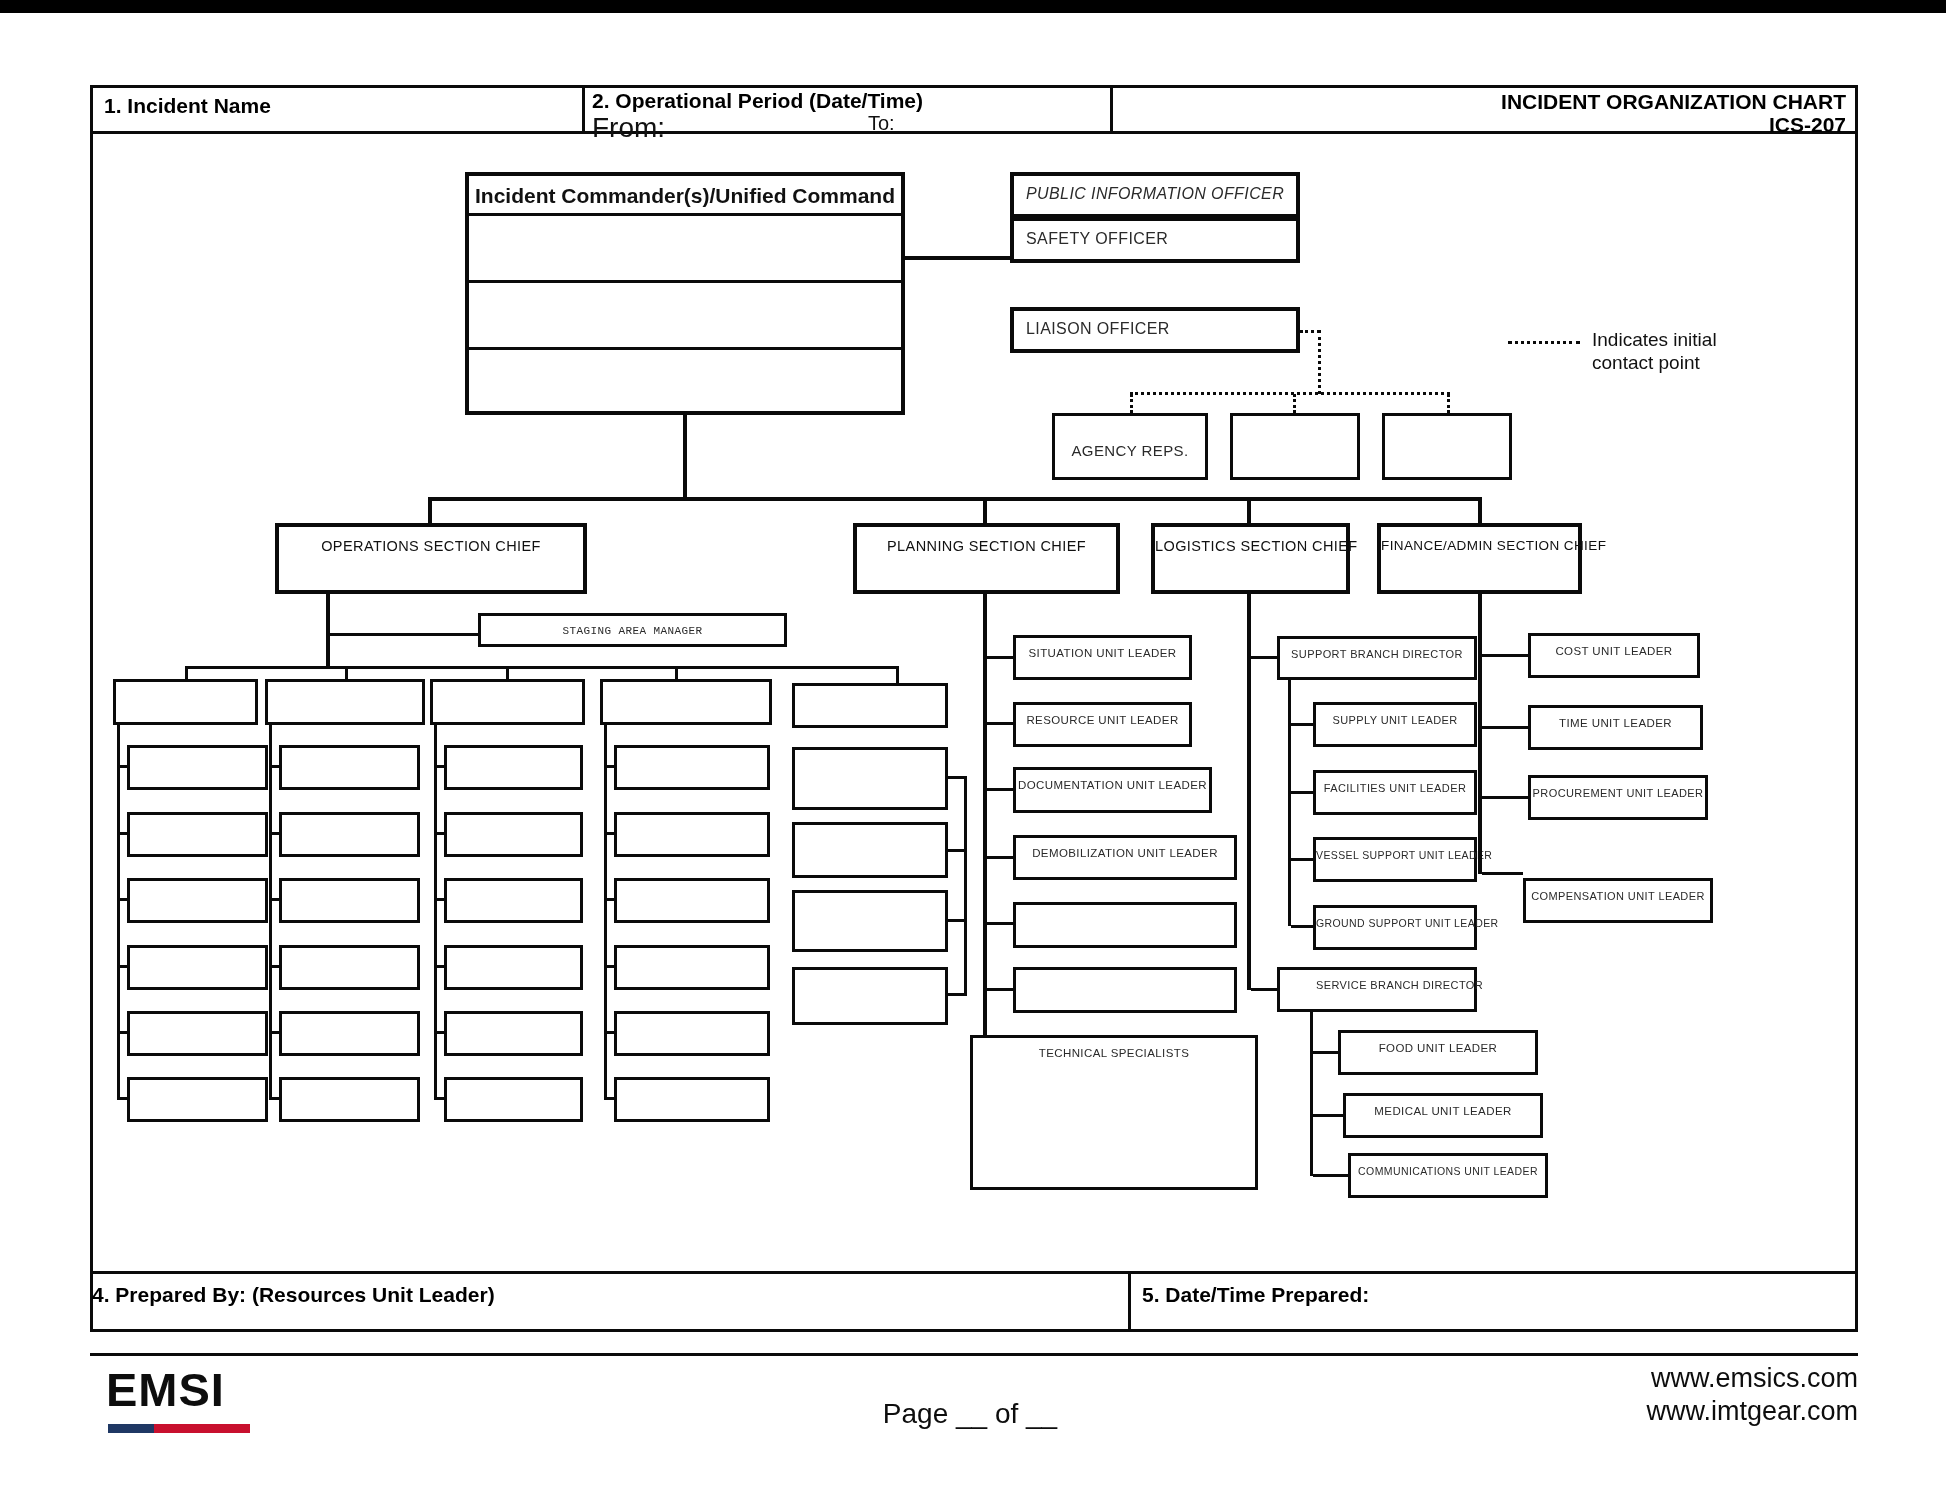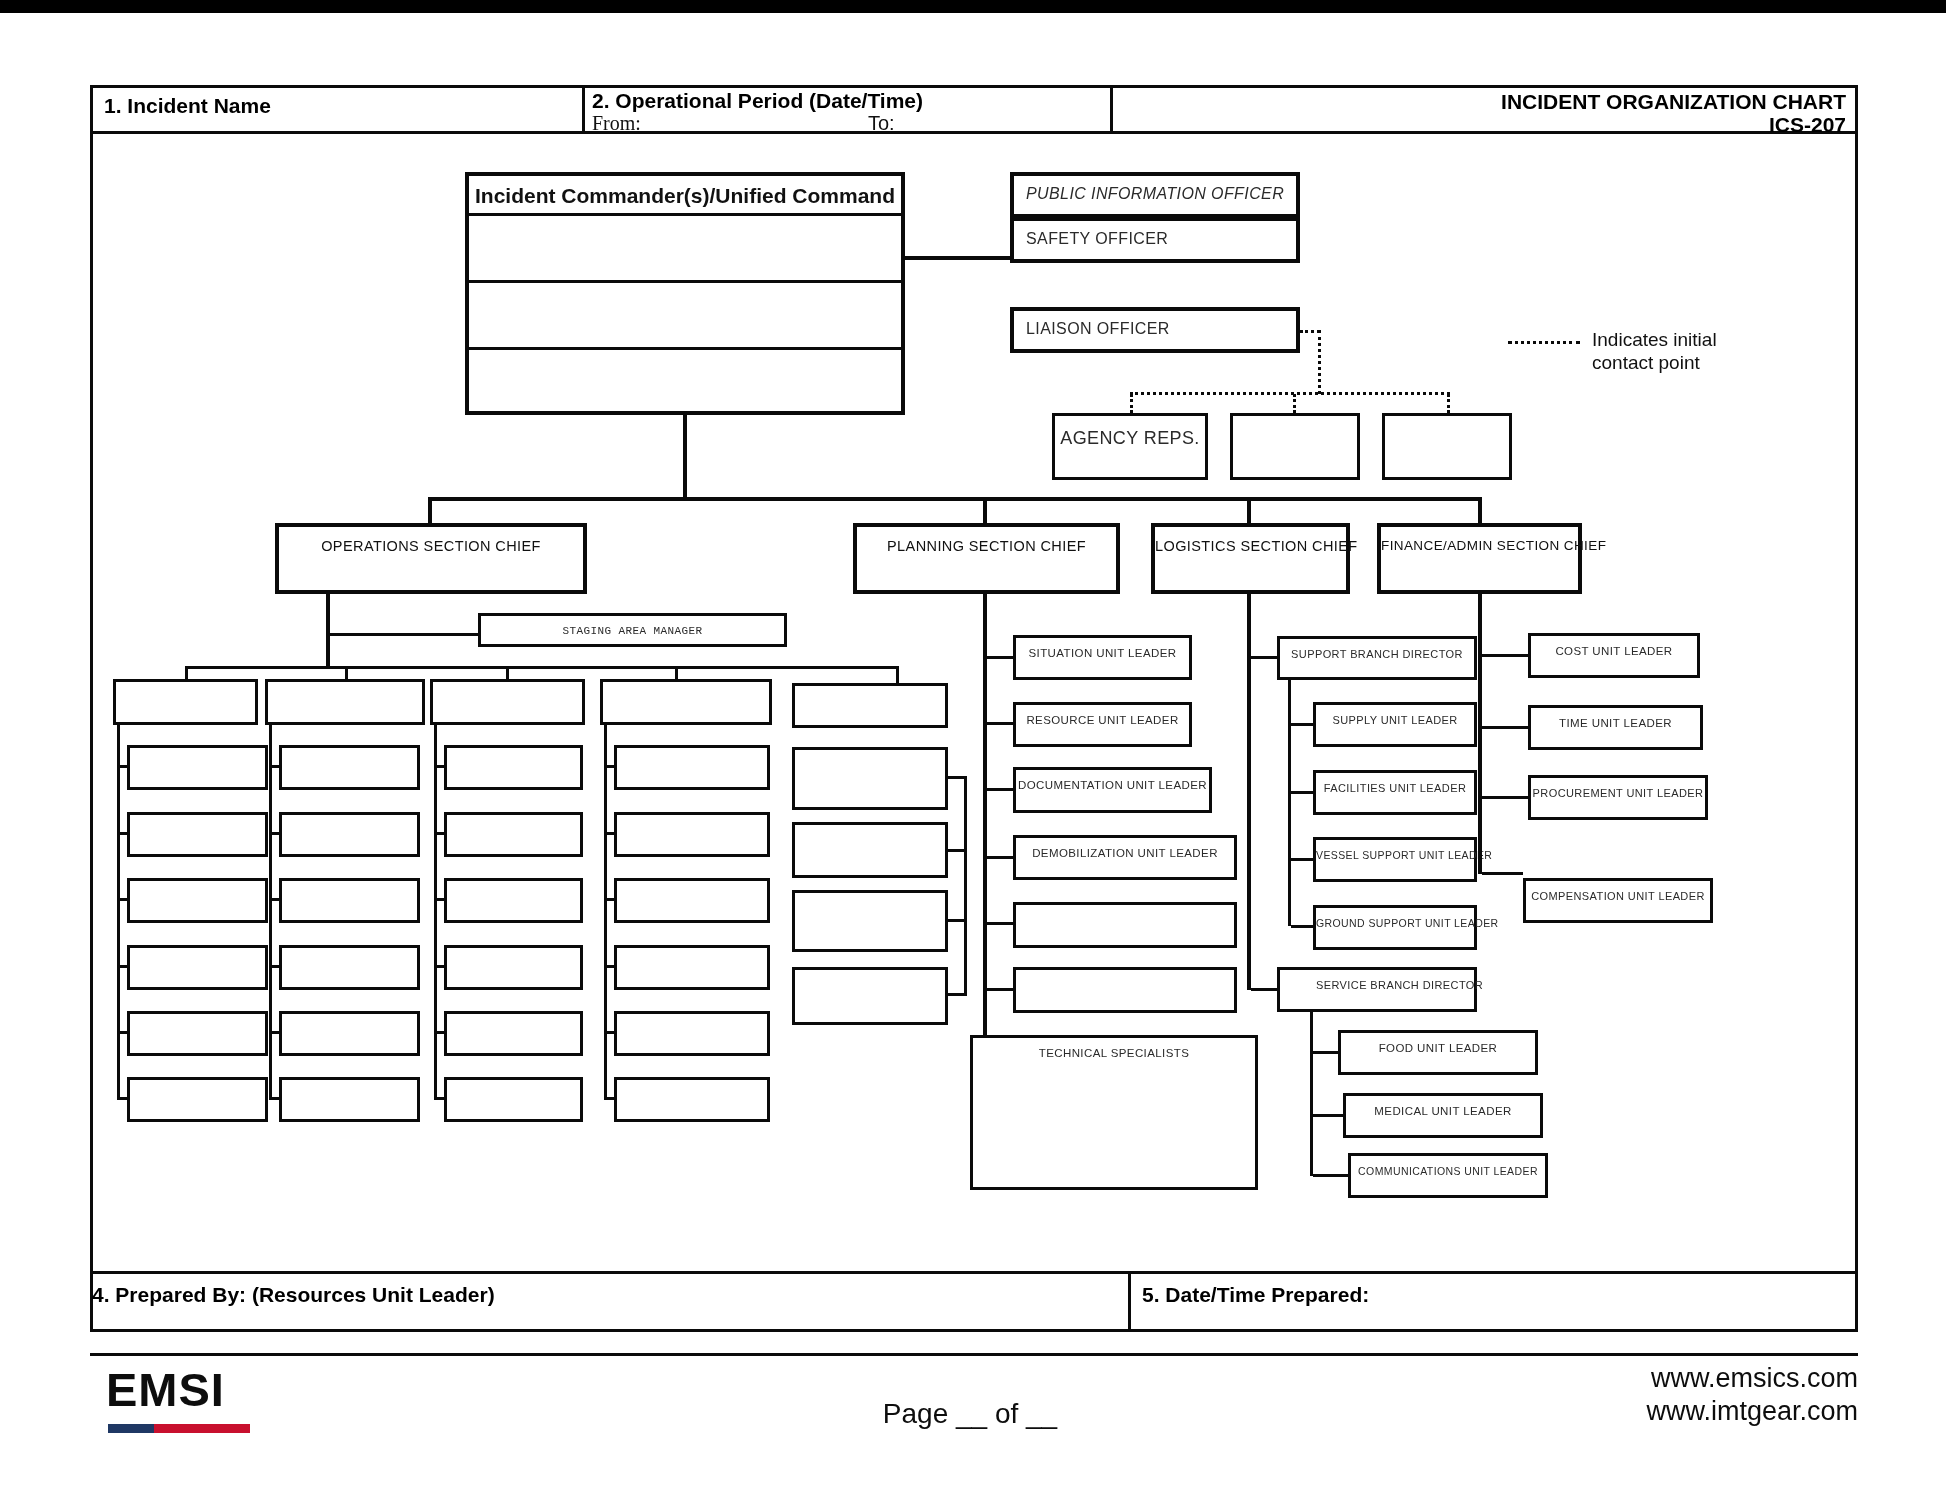--- a/index.html
+++ b/index.html
@@ -29,21 +29,21 @@
 
   <div class="lh" style="left:90px;top:131px;width:1768px;height:3px;"></div>
   <div class="lv" style="left:582px;top:85px;width:3px;height:49px;"></div>
   <div class="lv" style="left:1110px;top:85px;width:3px;height:49px;"></div>
 
   <div class="lh" style="left:90px;top:1271px;width:1768px;height:3px;"></div>
   <div class="lv" style="left:1128px;top:1271px;width:3px;height:61px;"></div>
 
   <div class="abs hdrbold" style="left:104px;top:94px;">1. Incident Name</div>
   <div class="abs hdrbold" style="left:592px;top:89px;">2. Operational Period (Date/Time)</div>
-  <div class="abs" style="left:592px;top:112px;font-size:20px;font-family:Liberation Serif, serif;">From:</div>
+  <div class="abs" style="left:592px;top:112px;font-size:28px;">From:</div>
   <div class="abs" style="left:868px;top:112px;font-size:20px;">To:</div>
   <div class="abs hdrbold" style="left:1110px;top:90px;width:736px;text-align:right;">INCIDENT ORGANIZATION CHART</div>
   <div class="abs hdrbold" style="left:1110px;top:113px;width:736px;text-align:right;">ICS-207</div>
 
   <div class="bx4" style="left:465px;top:172px;width:440px;height:243px;">
     <span style="display:block;text-align:center;padding-top:8px;font-weight:bold;font-size:21px;color:#111;">Incident Commander(s)/Unified Command</span>
   </div>
   <div class="lh" style="left:465px;top:213px;width:440px;height:3px;"></div>
   <div class="lh" style="left:465px;top:280px;width:440px;height:3px;"></div>
   <div class="lh" style="left:465px;top:347px;width:440px;height:3px;"></div>
@@ -65,21 +65,21 @@
   <div class="dv" style="left:1130px;top:394px;height:19px;"></div>
   <div class="dv" style="left:1293px;top:394px;height:19px;"></div>
   <div class="dv" style="left:1447px;top:394px;height:19px;"></div>
   <div class="dh" style="left:1508px;top:341px;width:72px;"></div>
   <div class="abs" style="left:1592px;top:328px;font-size:19px;line-height:23px;color:#111;">
     <div>Indicates initial</div>
     <div>contact point</div>
   </div>
 
   <div class="bx" style="left:1052px;top:413px;width:156px;height:67px;">
-    <span class="lbl" style="font-size:18px;padding-top:12px;">AGENCY REPS.</span>
+    <span class="lbl" style="font-size:15px;padding-top:26px;">AGENCY REPS.</span>
   </div>
   <div class="bx" style="left:1230px;top:413px;width:130px;height:67px;"></div>
   <div class="bx" style="left:1382px;top:413px;width:130px;height:67px;"></div>
 
   <div class="lv" style="left:683px;top:415px;width:4px;height:82px;"></div>
   <div class="lh" style="left:428px;top:497px;width:1054px;height:4px;"></div>
   <div class="lv" style="left:428px;top:497px;width:4px;height:26px;"></div>
   <div class="lv" style="left:983px;top:497px;width:4px;height:26px;"></div>
   <div class="lv" style="left:1247px;top:497px;width:4px;height:26px;"></div>
   <div class="lv" style="left:1478px;top:497px;width:4px;height:26px;"></div>

